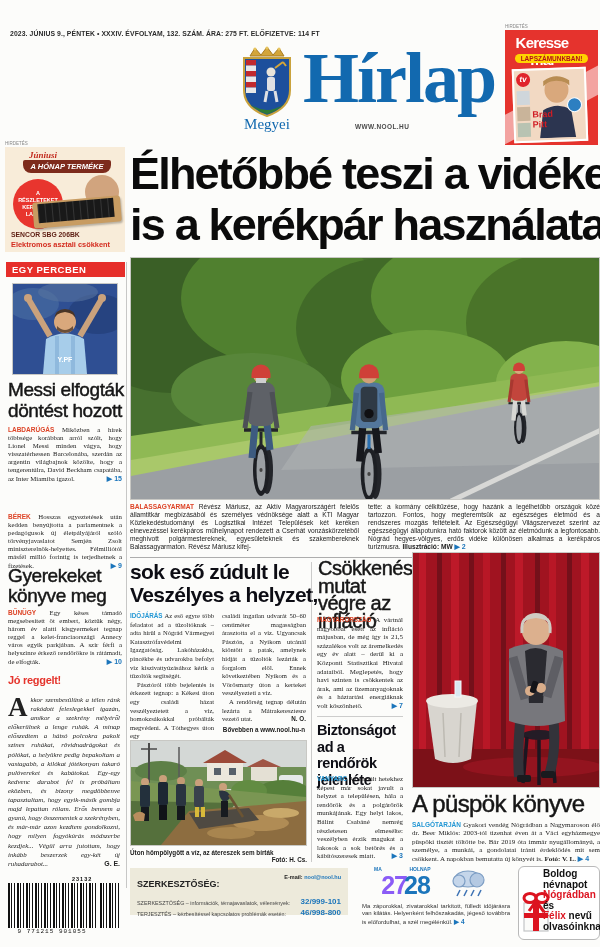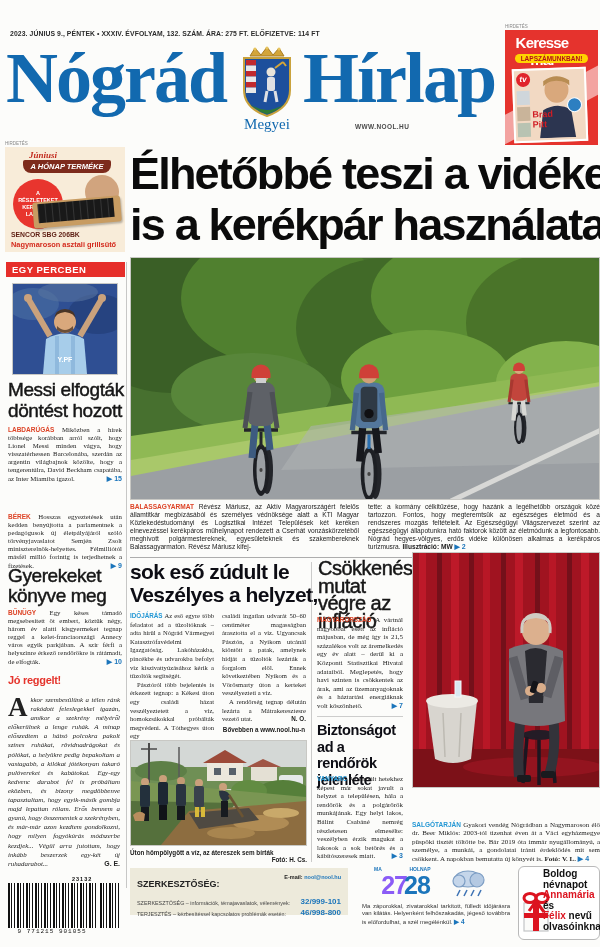--- a/index.html
+++ b/index.html
@@ -33,21 +33,20 @@
   .sign{font-weight:700;font-family:"Liberation Serif",serif}
   .bars{background:repeating-linear-gradient(90deg,#111 0 1.6px,#fff 1.6px 3.1px,#111 3.1px 4.3px,#fff 4.3px 6.4px,#111 6.4px 7.2px,#fff 7.2px 9px)}
 </style>
 </head>
 <body>
 
 <div class="page">
 
   <div class="abs sans b" style="left:10px;top:30px;font-size:6.8px;color:#2b2b2b;letter-spacing:.1px">2023. JÚNIUS 9., PÉNTEK • XXXIV. ÉVFOLYAM, 132. SZÁM. ÁRA: 275 FT. ELŐFIZETVE: 114 FT</div>
 
-  <div class="abs mast" style="left:6px;top:38px;font-size:72px;line-height:80px">Nógrád</div>
   <div class="abs mast" style="left:303px;top:38px;font-size:72px;line-height:80px">Hírlap</div>
   <svg class="abs" style="left:238px;top:46px" width="58" height="72" viewBox="0 0 58 72">
     <path d="M12 10 L17 2 L23 9 L29 1 L35 9 L41 2 L46 10 Z" fill="#d4a53a" stroke="#a97c22" stroke-width="1"></path>
     <circle cx="17" cy="3" r="1.6" fill="#e6c35c"></circle>
       <circle cx="29" cy="2" r="1.6" fill="#e6c35c"></circle>
       <circle cx="41" cy="3" r="1.6" fill="#e6c35c"></circle>
     <path d="M6 12 L52 12 L52 44 Q52 62 29 70 Q6 62 6 44 Z" fill="#1d4f9c" stroke="#c9a23c" stroke-width="2"></path>
     <rect x="8" y="14" width="10" height="5.5" fill="#c02a2e"></rect>
       <rect x="8" y="19.5" width="10" height="5.5" fill="#e8e8e8"></rect>
     <rect x="8" y="25" width="10" height="5.5" fill="#c02a2e"></rect>
@@ -92,21 +91,21 @@
     <div class="abs serif" style="left:24px;top:3px;font-size:9px;font-style:italic;font-weight:700;color:#c22a1e">Júniusi</div>
     <div class="abs sans b" style="left:18px;top:13px;width:88px;background:#7d2b1c;color:#fff;font-style:italic;
          font-size:7.5px;text-align:center;padding:2px 0;border-radius:2px 2px 8px 8px">A HÓNAP TERMÉKE</div>
     <div class="abs sans b" style="left:8px;top:32px;width:50px;height:50px;border-radius:50%;background:#e8352e;color:#fff;
          font-size:5.5px;line-height:7px;text-align:center;display:flex;align-items:center;justify-content:center;padding:3px;box-sizing:border-box">A RÉSZLETEKET KERESSE A LAPBAN!</div>
     <div class="abs" style="left:80px;top:28px;width:34px;height:34px;border-radius:50%;background:#b06a33;opacity:.55"></div>
     <div class="abs" style="left:28px;top:52px;width:88px;height:26px;background:#c89c62;border-radius:3px;transform:rotate(-5deg);box-shadow:1px 2px 2px rgba(0,0,0,.25)"></div>
     <div class="abs" style="left:33px;top:54px;width:76px;height:19px;background:#191919;transform:rotate(-5deg);
          background-image:linear-gradient(90deg,rgba(255,255,255,.12) 1px,transparent 1px);background-size:7px 100%"></div>
     <div class="abs sans b" style="left:6px;top:84px;font-size:6.8px;color:#5d1d12">SENCOR SBG 206BK</div>
-    <div class="abs sans b" style="left:6px;top:93px;font-size:7.4px;color:#d42b1e">Nagymaroson asztali grillsütő</div>
+    <div class="abs sans b" style="left:6px;top:93px;font-size:7.4px;color:#d42b1e">Elektromos asztali csökkent</div>
   </div>
 
   <div class="abs hl-main" style="left:130px;top:149px;width:470px;font-size:45px;line-height:50px">Élhetőbbé teszi a vidéket</div>
   <div class="abs hl-main" style="left:130px;top:200px;width:470px;font-size:45px;line-height:50px">is a kerékpár használata</div>
 
   <div class="photo" style="left:130px;top:257px;width:470px;height:243px">
     <svg width="470" height="243" viewBox="0 0 470 243">
       <rect width="470" height="185" fill="#47702f"></rect>
       <ellipse cx="40" cy="60" rx="95" ry="75" fill="#3a5f26"></ellipse>
       <ellipse cx="150" cy="40" rx="100" ry="68" fill="#50802f"></ellipse>
@@ -380,20 +379,21 @@
       <path d="M100 104 L112 146 M146 104 L134 144" stroke="#5e5e64" stroke-width="9" fill="none"></path>
       <circle cx="117" cy="138" r="5" fill="#d9ad8a"></circle>
         <circle cx="128" cy="135" r="5" fill="#d9ad8a"></circle>
       <rect x="118" y="128" width="6" height="12" rx="2" fill="#141418" transform="rotate(18 121 134)"></rect>
       <circle cx="123" cy="78" r="14" fill="#dcb08e"></circle>
       <path d="M108 74 Q110 60 123 60 Q136 60 138 74 Q136 66 123 65 Q110 66 108 74 Z" fill="#cfccc3"></path>
       <path d="M109 80 Q108 70 112 66 M137 80 Q138 70 134 66" stroke="#cfccc3" stroke-width="3" fill="none"></path>
     </svg>
   </div>
 
+  <div class="abs hl-side" style="left:412px;top:791px;font-size:24px;line-height:26px;letter-spacing:-.6px">A püspök könyve</div>
   <div class="abs jt" style="left:412px;top:821px;width:188px;font-size:7px;line-height:8.4px">
     <span class="kick kick-blue" style="font-size:6.5px">SALGÓTARJÁN</span>
     <span>Gyakori vendég Nógrádban a Nagymaroson élő dr. Beer Miklós: 2003-tól tizenhat éven át a Váci egyházmegye püspöki tisztét töltötte be. Bár 2019 óta immár nyugállományú, a személye, a munkái, a gondolatai iránti érdeklődés mit sem csökkent. A napokban bemutatta új könyvét is.</span>
     <b>Fotó: V. L.</b>
     <span class="pgi" style="font-size:7px">
       <span>▶</span>
       <span>4</span>
     </span>
   </div>
 
@@ -441,21 +441,21 @@
       <rect x="3" y="16" width="24" height="28" fill="#fbfbf9" stroke="#c3c5c7" stroke-width="1.2"></rect>
       <rect x="12" y="16" width="6" height="28" fill="#dc1420"></rect>
       <rect x="3" y="26" width="24" height="5" fill="#dc1420"></rect>
       <ellipse cx="9" cy="11" rx="6" ry="4.5" fill="none" stroke="#dc1420" stroke-width="3"></ellipse>
       <ellipse cx="21" cy="11" rx="6" ry="4.5" fill="none" stroke="#dc1420" stroke-width="3"></ellipse>
       <path d="M15 14 L8 24 M15 14 L23 25" stroke="#dc1420" stroke-width="3"></path>
     </svg>
     <div class="sans b" style="position:absolute;left:24px;top:2px;width:54px;text-align:left;font-size:10px;line-height:10.5px;color:#111">
       <div>Boldog névnapot</div>
       <div>
-        <span style="color:#dc1420">Annamária</span>
+        <span style="color:#dc1420">Nógrádban</span>
         <span>és</span>
       </div>
       <div>
         <span style="color:#dc1420">Félix</span>
         <span>nevű</span>
       </div>
       <div>olvasóinknak!</div>
     </div>
   </div>
 

